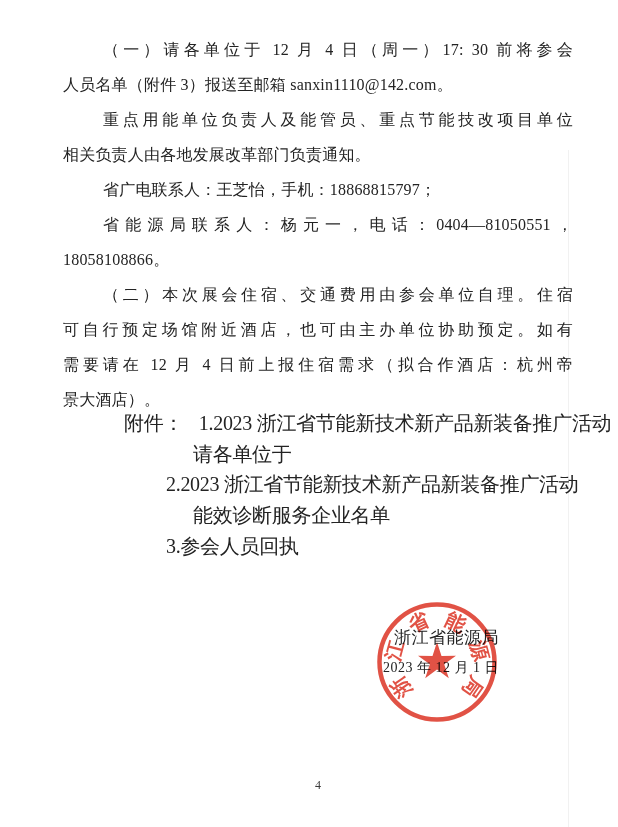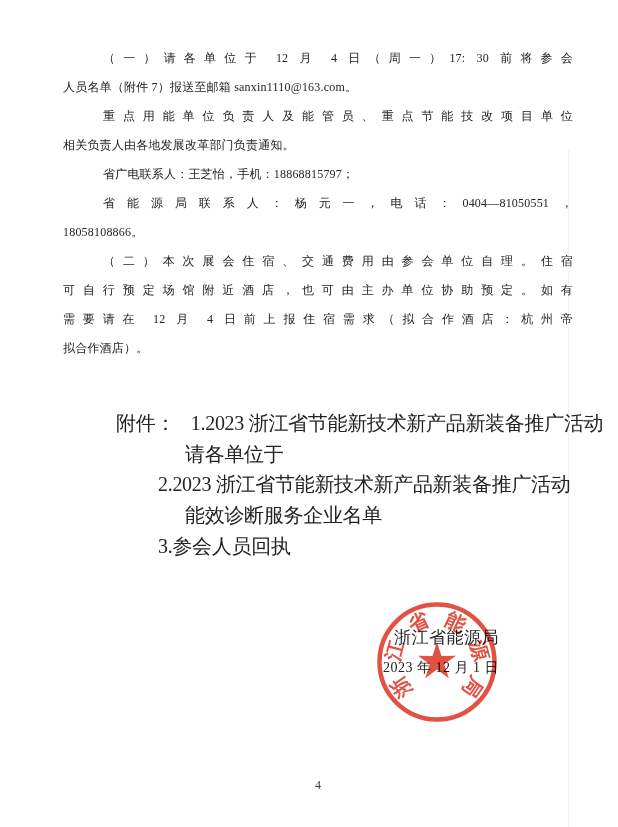--- a/index.html
+++ b/index.html
@@ -9,39 +9,39 @@
     position: relative;
     overflow: hidden;
     font-family: "Liberation Serif", "DejaVu Serif", serif;
     color: #232323;
   }
   .page { position: absolute; inset: 0; }
 
   
   .body-text {
     position: absolute;
-    left: 63px; top: 44px;
+    left: 63px; top: 32px;
     width: 510px;
-    font-size: 12px;
-    line-height: 29px;
+    font-size: 16px;
+    line-height: 35px;
     text-align: left;
     letter-spacing: 0.2px;
   }
   .line { white-space: nowrap; }
   .line.just {
     white-space: normal;
     text-align: justify;
     text-align-last: justify;
   }
   .line.indent { padding-left: 40px; }
 
   
   .attachments {
     position: absolute;
-    left: 116px; top: 408px;
+    left: 124px; top: 408px;
     width: 460px;
     font-size: 20px;
     line-height: 30.7px;
   }
   .att-line { white-space: nowrap; letter-spacing: -0.3px; }
   .att-label { display: inline; }
   .att-item { margin-left: 42px; }
   .att-cont { margin-left: 69px; }
   .att-first .att-item { display: inline; margin-left: 11px; }
 
@@ -87,30 +87,30 @@
     color: #3a3a3a;
   }
 </style>
 </head>
 <body>
 
 <div class="page">
 
   <div class="body-text">
     <div class="line indent just">（一）请各单位于 12 月 4 日（周一）17: 30 前将参会</div>
-    <div class="line">人员名单（附件 7）报送至邮箱 sanxin1110@163.com。</div>
+    <div class="line">人员名单（附件 3）报送至邮箱 sanxin1110@142.com。</div>
     <div class="line indent just">重点用能单位负责人及能管员、重点节能技改项目单位</div>
     <div class="line">相关负责人由各地发展改革部门负责通知。</div>
     <div class="line indent">省广电联系人：王芝怡，手机：18868815797；</div>
     <div class="line indent just">省能源局联系人：杨元一，电话：0404—81050551，</div>
     <div class="line">18058108866。</div>
     <div class="line indent just">（二）本次展会住宿、交通费用由参会单位自理。住宿</div>
     <div class="line just">可自行预定场馆附近酒店，也可由主办单位协助预定。如有</div>
     <div class="line just">需要请在 12 月 4 日前上报住宿需求（拟合作酒店：杭州帝</div>
-    <div class="line">拟合作酒店）。</div>
+    <div class="line">景大酒店）。</div>
   </div>
 
   <div class="attachments">
     <div class="att-line att-first">
       <span class="att-label">附件：</span>
       <span class="att-item">1.2023 浙江省节能新技术新产品新装备推广活动</span>
     </div>
     <div class="att-line att-cont">请各单位于</div>
     <div class="att-line att-item">2.2023 浙江省节能新技术新产品新装备推广活动</div>
     <div class="att-line att-cont">能效诊断服务企业名单</div>

